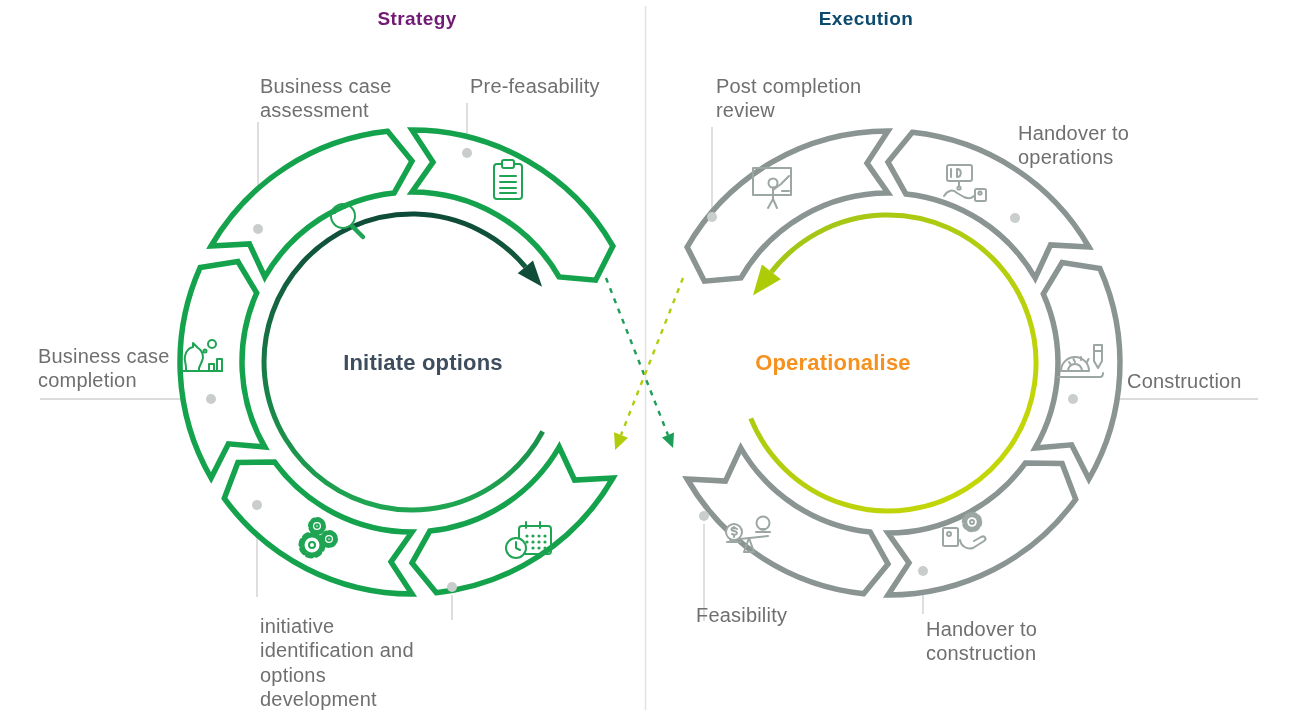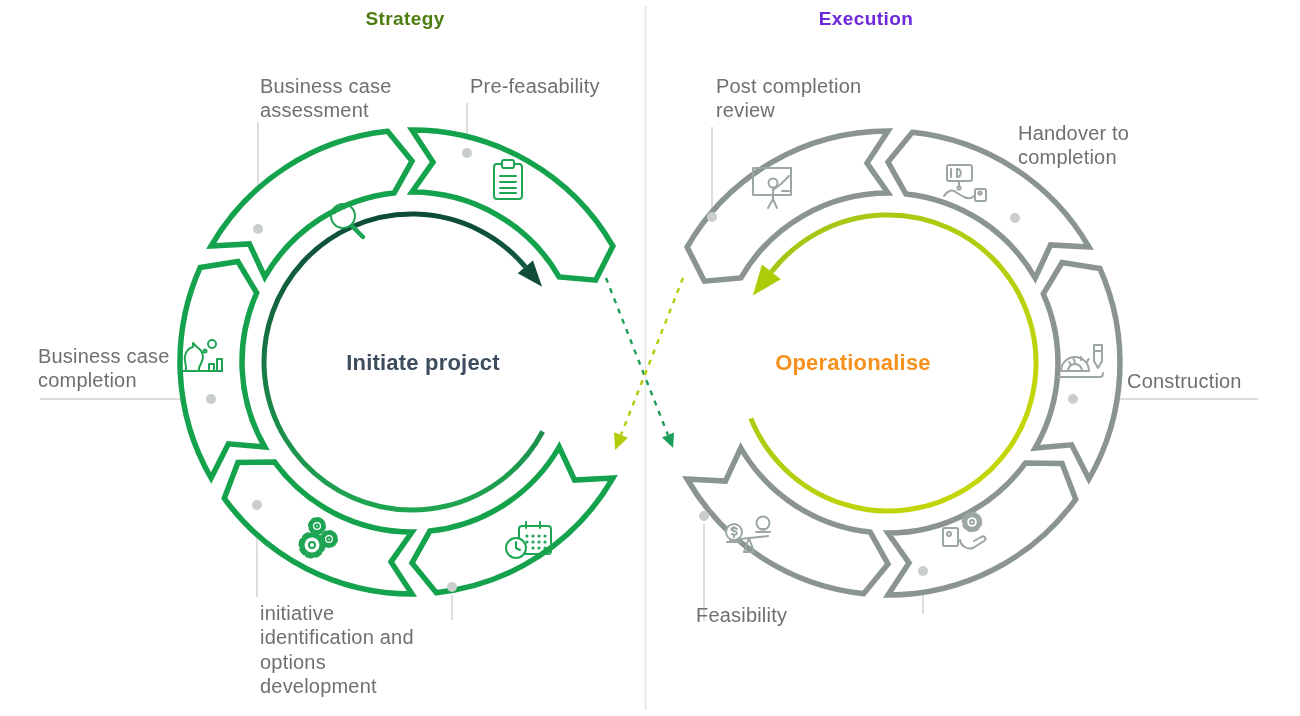--- a/index.html
+++ b/index.html
@@ -1,26 +1,26 @@
 <!DOCTYPE html>
 <html><head>
 <meta charset="utf-8">
 <style>
   html,body{margin:0;padding:0;background:#ffffff}
   #stage{position:relative;width:1300px;height:716px;background:#ffffff;overflow:hidden;
          font-family:"Liberation Sans",sans-serif}
   #stage svg{position:absolute;left:0;top:0}
   .lbl{position:absolute;font-size:20px;line-height:1.22;color:#6F6F6F;letter-spacing:.2px}
   .title{position:absolute;top:8px;font-size:19px;font-weight:bold;letter-spacing:.4px;text-align:center}
-  #title-strategy{left:305px;width:200px;color:#4d7c0f}
-  #title-execution{left:766px;width:200px;color:#6d28d9}
+  #title-strategy{left:317px;width:200px;color:#701a75}
+  #title-execution{left:766px;width:200px;color:#0c4a6e}
   .center-label{position:absolute;top:350px;width:220px;text-align:center;font-size:22px;
                 font-weight:bold;letter-spacing:.2px}
   #center-initiate{left:313px;color:#3E4D5D}
-  #center-operationalise{left:743px;color:#F6911E}
+  #center-operationalise{left:723px;color:#F6911E}
 </style>
 </head>
 <body>
 
 <div id="stage">
 
   <svg width="1300" height="716" viewBox="0 0 1300 716">
     <defs>
       <linearGradient id="gradL" gradientUnits="userSpaceOnUse" x1="412" y1="505" x2="412" y2="212">
         <stop offset="0" stop-color="#1FA551"></stop>
@@ -178,25 +178,26 @@
         <path d="M-12 -11 c-5 -3 -8 1 -3 2 c5 1 3 5 -2 3 M-15 -13 v1.5 M-15 -4.5 v1.5"></path>
         <circle cx="14" cy="-17" r="6.5" fill="#fff"></circle>
         <path d="M11.5 -11 h5 M12.2 -8.5 h3.6"></path>
       </g>
     </g>
   </svg>
 
   <div class="title" id="title-strategy">Strategy</div>
   <div class="title" id="title-execution">Execution</div>
 
-  <div class="center-label" id="center-initiate">Initiate project</div>
+  <div class="center-label" id="center-initiate">Initiate options</div>
   <div class="center-label" id="center-operationalise">Operationalise</div>
 
   <div class="lbl" style="left:470px;top:74px;width:180px">Pre-feasability</div>
   <div class="lbl" style="left:260px;top:74px;width:190px">Business case assessment</div>
   <div class="lbl" style="left:38px;top:344px;width:190px">Business case completion</div>
-  <div class="lbl" style="left:260px;top:601px;width:155px">initiative identification and options development</div>
+  <div class="lbl" style="left:260px;top:614px;width:155px">initiative identification and options development</div>
 
   <div class="lbl" style="left:716px;top:74px;width:180px">Post completion review</div>
-  <div class="lbl" style="left:1018px;top:121px;width:130px">Handover to completion</div>
+  <div class="lbl" style="left:1018px;top:121px;width:130px">Handover to operations</div>
   <div class="lbl" style="left:1127px;top:369px;width:150px">Construction</div>
+  <div class="lbl" style="left:926px;top:617px;width:150px">Handover to construction</div>
   <div class="lbl" style="left:696px;top:603px;width:130px">Feasibility</div>
 </div>
 
 </body></html>

